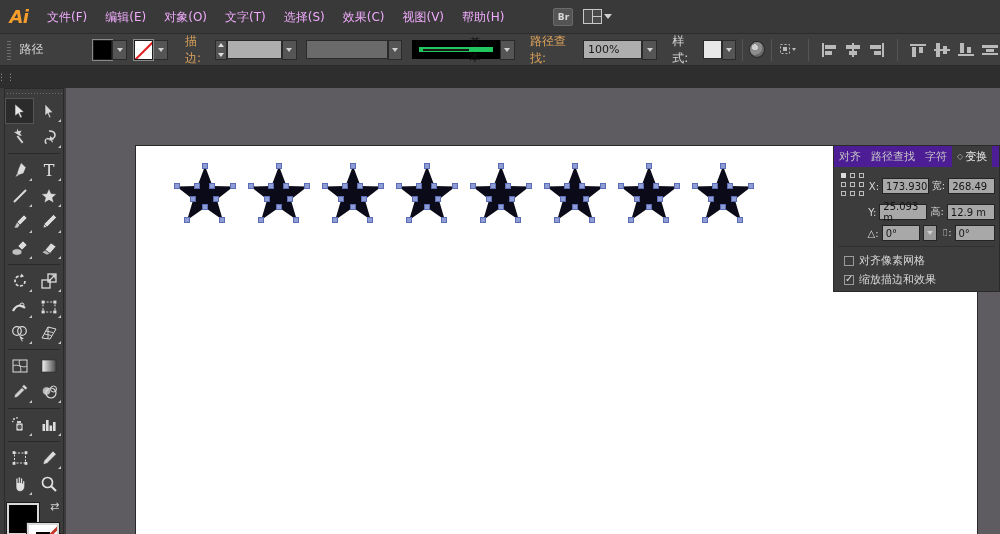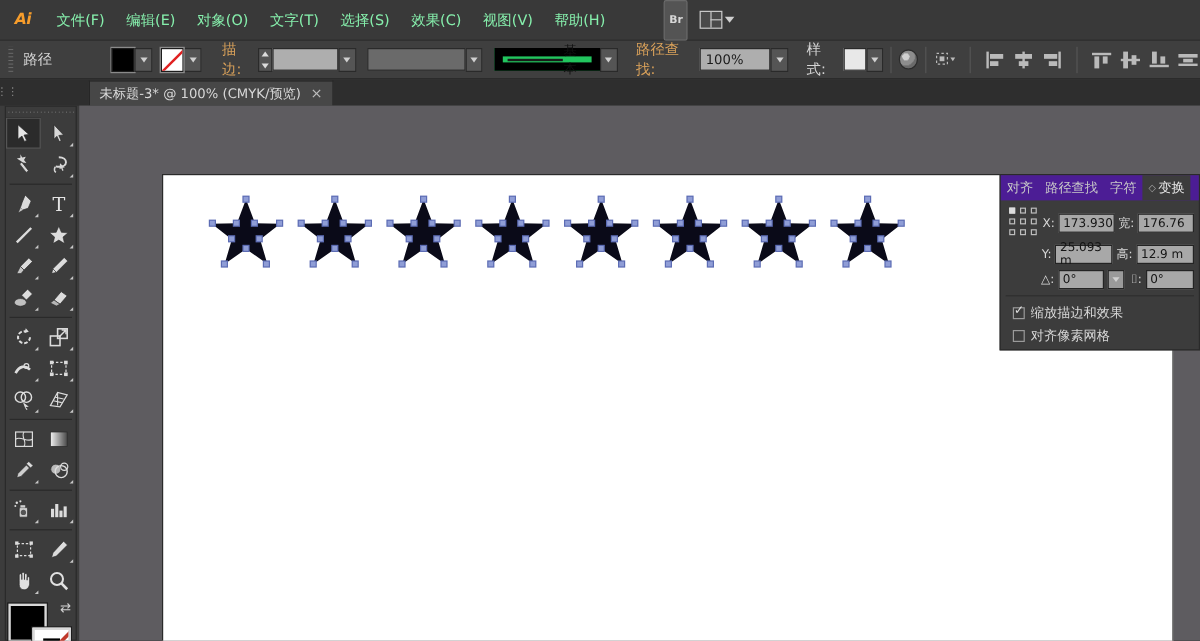--- a/index.html
+++ b/index.html
@@ -12,30 +12,30 @@
   #app { position: relative; width: 1000px; height: 534px; background: #3c3c3c; }
 
   
   .menubar {
     position: absolute; left: 0; top: 0; width: 1000px; height: 34px;
     background: #393939; display: flex; align-items: center;
     border-bottom: 1px solid #2b2b2b;
   }
   .ai-logo {
     width: 38px; height: 23px; display: flex; align-items: center; justify-content: center;
-    color: #f79d2b; font-size: 13px; font-weight: bold; font-style: italic;
+    color: #f79d2b; font-size: 18px; font-weight: bold; font-style: italic;
     letter-spacing: -0.5px;
   }
   .menu-item {
     padding: 0 9px; height: 34px; line-height: 34px;
-    color: #86efac; font-size: 12px; white-space: nowrap; cursor: default;
+    color: #f0abfc; font-size: 12px; white-space: nowrap; cursor: default;
   }
   .menubar-right { margin-left: 40px; display: flex; align-items: center; gap: 10px; }
   .br-btn {
-    width: 20px; height: 34px; background: #545454; border: 1px solid #6a6a6a;
+    width: 20px; height: 18px; background: #545454; border: 1px solid #6a6a6a;
     border-radius: 2px; color: #d8d8d8; font-size: 9px; font-weight: bold;
     display: flex; align-items: center; justify-content: center;
   }
   .arrange-btn { display: flex; align-items: center; gap: 2px; }
   .arrange-ico {
     width: 19px; height: 15px; border: 1px solid #c8c8c8; background: #4a4a4a;
     position: relative;
   }
   .arrange-ico:before {
     content:''; position:absolute; left:0; top:0; width:8px; height:13px;
@@ -382,24 +382,20 @@
             <rect x="2" y="4" width="16" height="3" fill="#d0d0d0"></rect>
             <rect x="2" y="12" width="16" height="2" fill="#d0d0d0"></rect>
             <rect x="6" y="8" width="8" height="3" fill="#d0d0d0"></rect>
           </svg>
       </div>
     </div>
   </div>
 
   <div class="tabstrip">
     <div class="ts-grip">⋮⋮</div>
-    <div class="doctab">
-      <span>未标题-3* @ 100% (CMYK/预览)</span>
-      <span class="tab-close">×</span>
-    </div>
   </div>
 
   <div class="toolbox">
     <div class="tb-grip"></div>
 
     <div class="tb-row">
       <div class="tb-cell active">
         <svg class="tb-ico" viewBox="0 0 18 18">
             <path d="M4 2l9 8-4 .6 2.2 4.4-1.8.9L7.3 11.4 4 14z" fill="#e6e6e6" stroke="#2b2b2b" stroke-width=".6"></path>
           </svg>
@@ -804,21 +800,21 @@
           <div class="rp-dot" style="left:0;top:9px"></div>
           <div class="rp-dot" style="left:9px;top:9px"></div>
           <div class="rp-dot" style="left:18px;top:9px"></div>
           <div class="rp-dot" style="left:0;top:18px"></div>
           <div class="rp-dot" style="left:9px;top:18px"></div>
           <div class="rp-dot" style="left:18px;top:18px"></div>
         </div>
         <div class="plab">X:</div>
         <div class="pfield wide">173.930</div>
         <div class="plab">宽:</div>
-        <div class="pfield wide">176.76</div>
+        <div class="pfield wide">268.49</div>
       </div>
 
       <div class="pb-row">
         <div style="width:30px"></div>
         <div class="plab">Y:</div>
         <div class="pfield wide">25.093 m</div>
         <div class="plab">高:</div>
         <div class="pfield wide">12.9 m</div>
       </div>
 
@@ -829,23 +825,23 @@
         <div class="pdd">
             <div class="tri-sm"></div>
           </div>
         <div class="plab">⌷:</div>
         <div class="pfield ang2">0°</div>
       </div>
 
       <div class="panel-sep"></div>
 
       <div class="cbrow">
+        <div class="cbox"></div>
+        <div class="cbtext">对齐像素网格</div>
+      </div>
+      <div class="cbrow">
         <div class="cbox checked"></div>
         <div class="cbtext">缩放描边和效果</div>
       </div>
-      <div class="cbrow">
-        <div class="cbox"></div>
-        <div class="cbtext">对齐像素网格</div>
-      </div>
     </div>
   </div>
 
 </div>
 
 </body></html>

